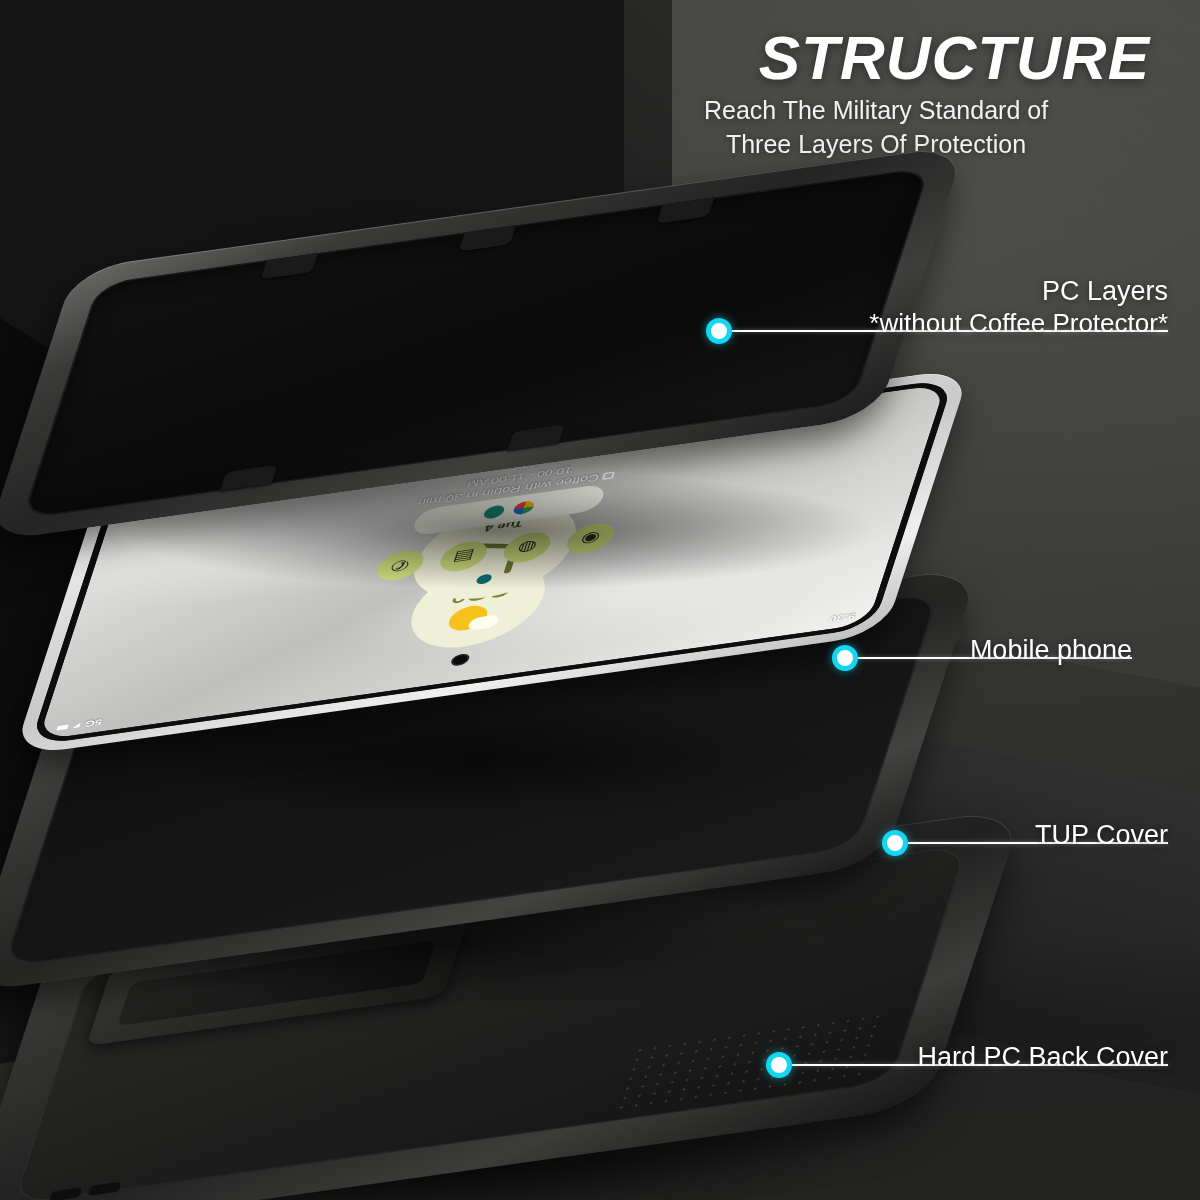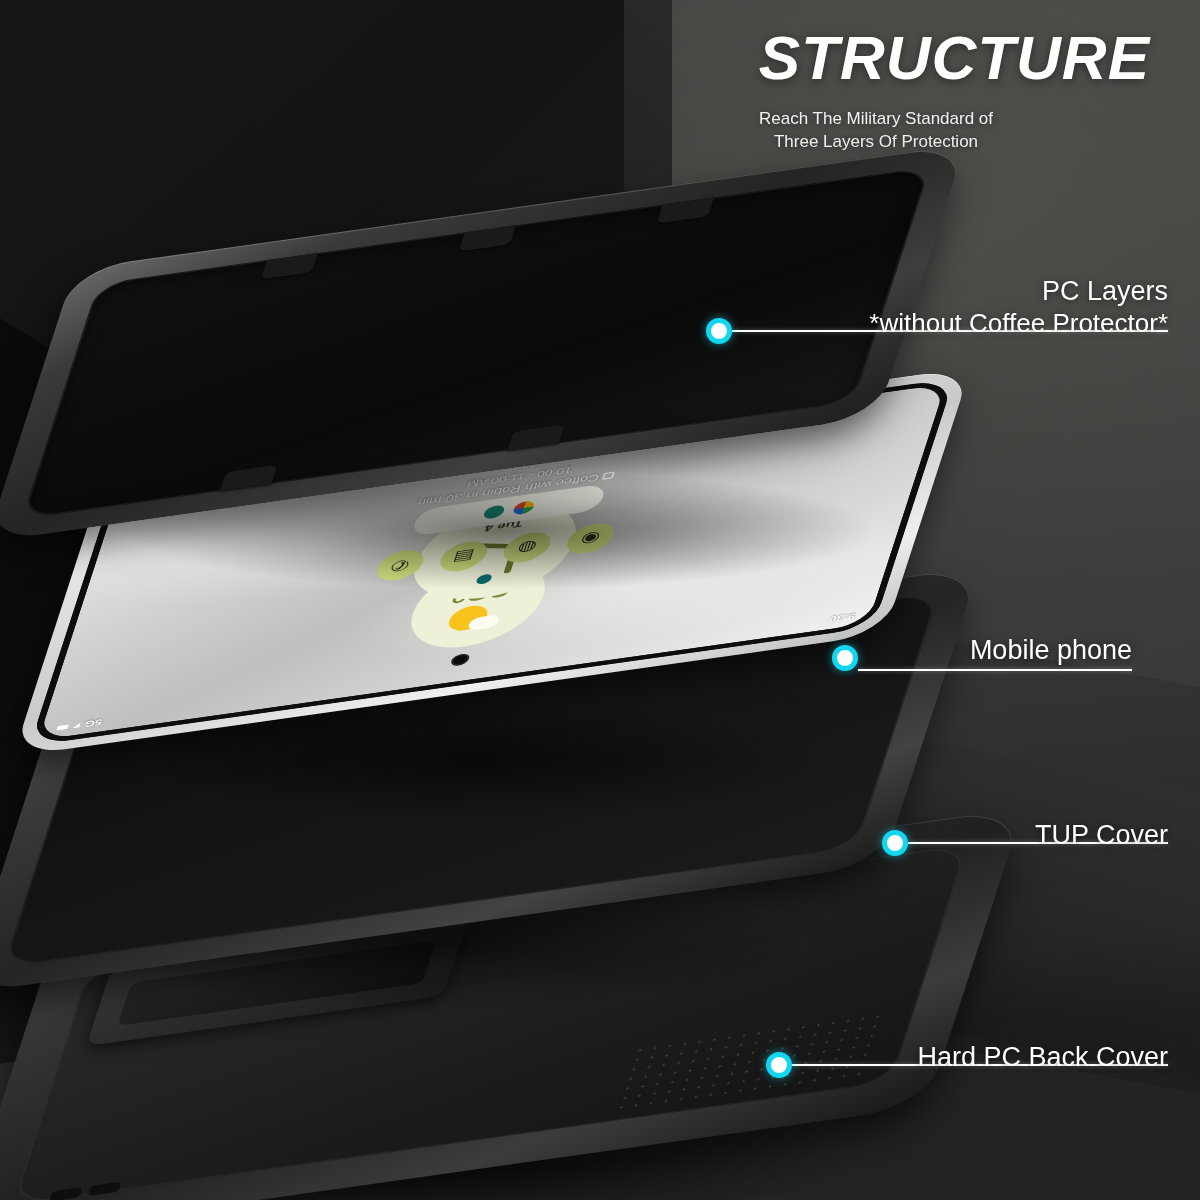--- a/index.html
+++ b/index.html
@@ -60,21 +60,21 @@
   }
 
   
   .header { position:absolute; right:44px; top:26px; width:560px; text-align:center; }
   .title {
     font-size:62px; font-weight:bold; font-style:italic; color:#ffffff;
     letter-spacing:1px; line-height:1.04; text-align:right; padding-right:6px;
     text-shadow:0 2px 10px rgba(0,0,0,.45);
   }
   .subtitle {
-    margin-top:18px; font-size:17px; color:#f2f2f2; line-height:1.34;
+    margin-top:4px; font-size:25px; color:#f2f2f2; line-height:1.34;
     text-shadow:0 1px 6px rgba(0,0,0,.45);
   }
 
   
   .callout { position:absolute; display:flex; align-items:center; }
   .dot {
     width:26px; height:26px; border-radius:50%;
     background:#ffffff; border:5px solid #13d6f0;
     box-shadow:0 0 10px rgba(19,214,240,.55);
     flex:0 0 auto; z-index:3;
@@ -424,21 +424,21 @@
 
   <div class="callout" style="left:706px; top:318px; width:462px;">
     <span class="dot"></span>
     <span class="leader"></span>
     <span class="clabel">
       <span>PC Layers</span>
       <span class="sub2">*without Coffee Protector*</span>
     </span>
   </div>
 
-  <div class="callout" style="left:832px; top:645px; width:300px;align-items:flex-end;">
+  <div class="callout" style="left:832px; top:645px; width:300px;">
     <span class="dot"></span>
     <span class="leader"></span>
     <span class="clabel">Mobile phone</span>
   </div>
 
   <div class="callout" style="left:766px; top:1052px; width:402px;">
     <span class="dot"></span>
     <span class="leader"></span>
     <span class="clabel">Hard PC Back Cover</span>
   </div>

